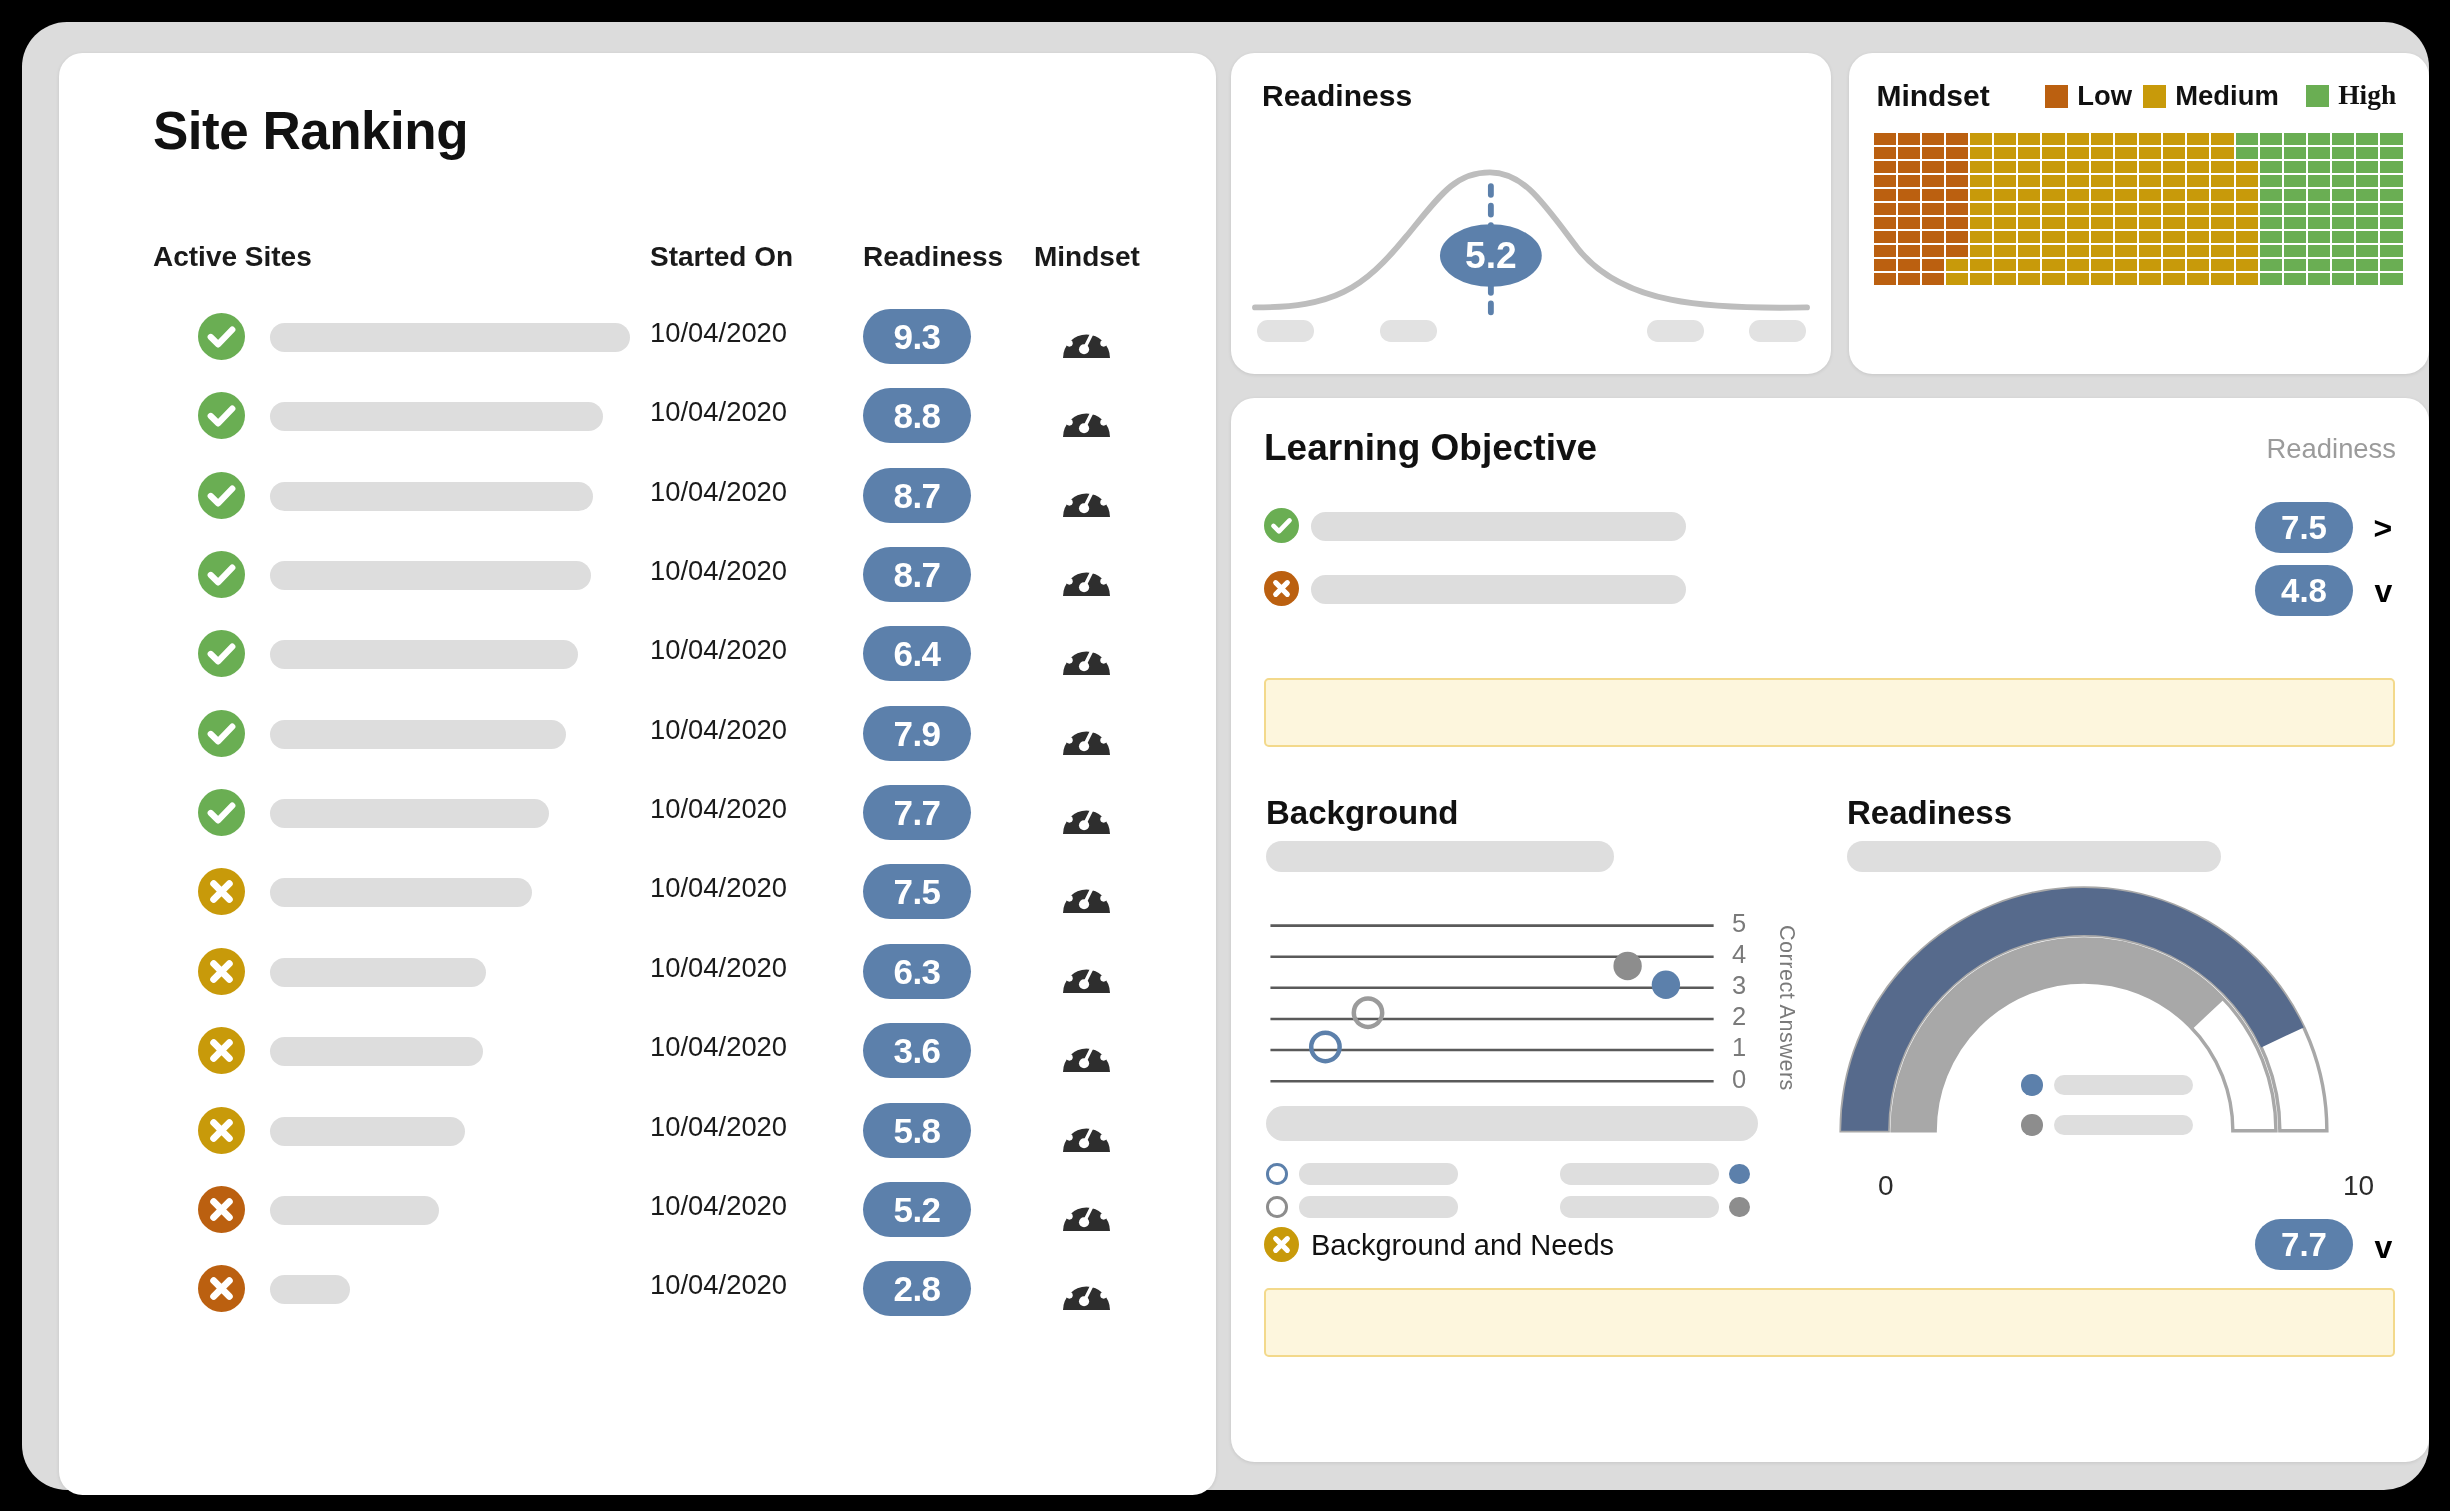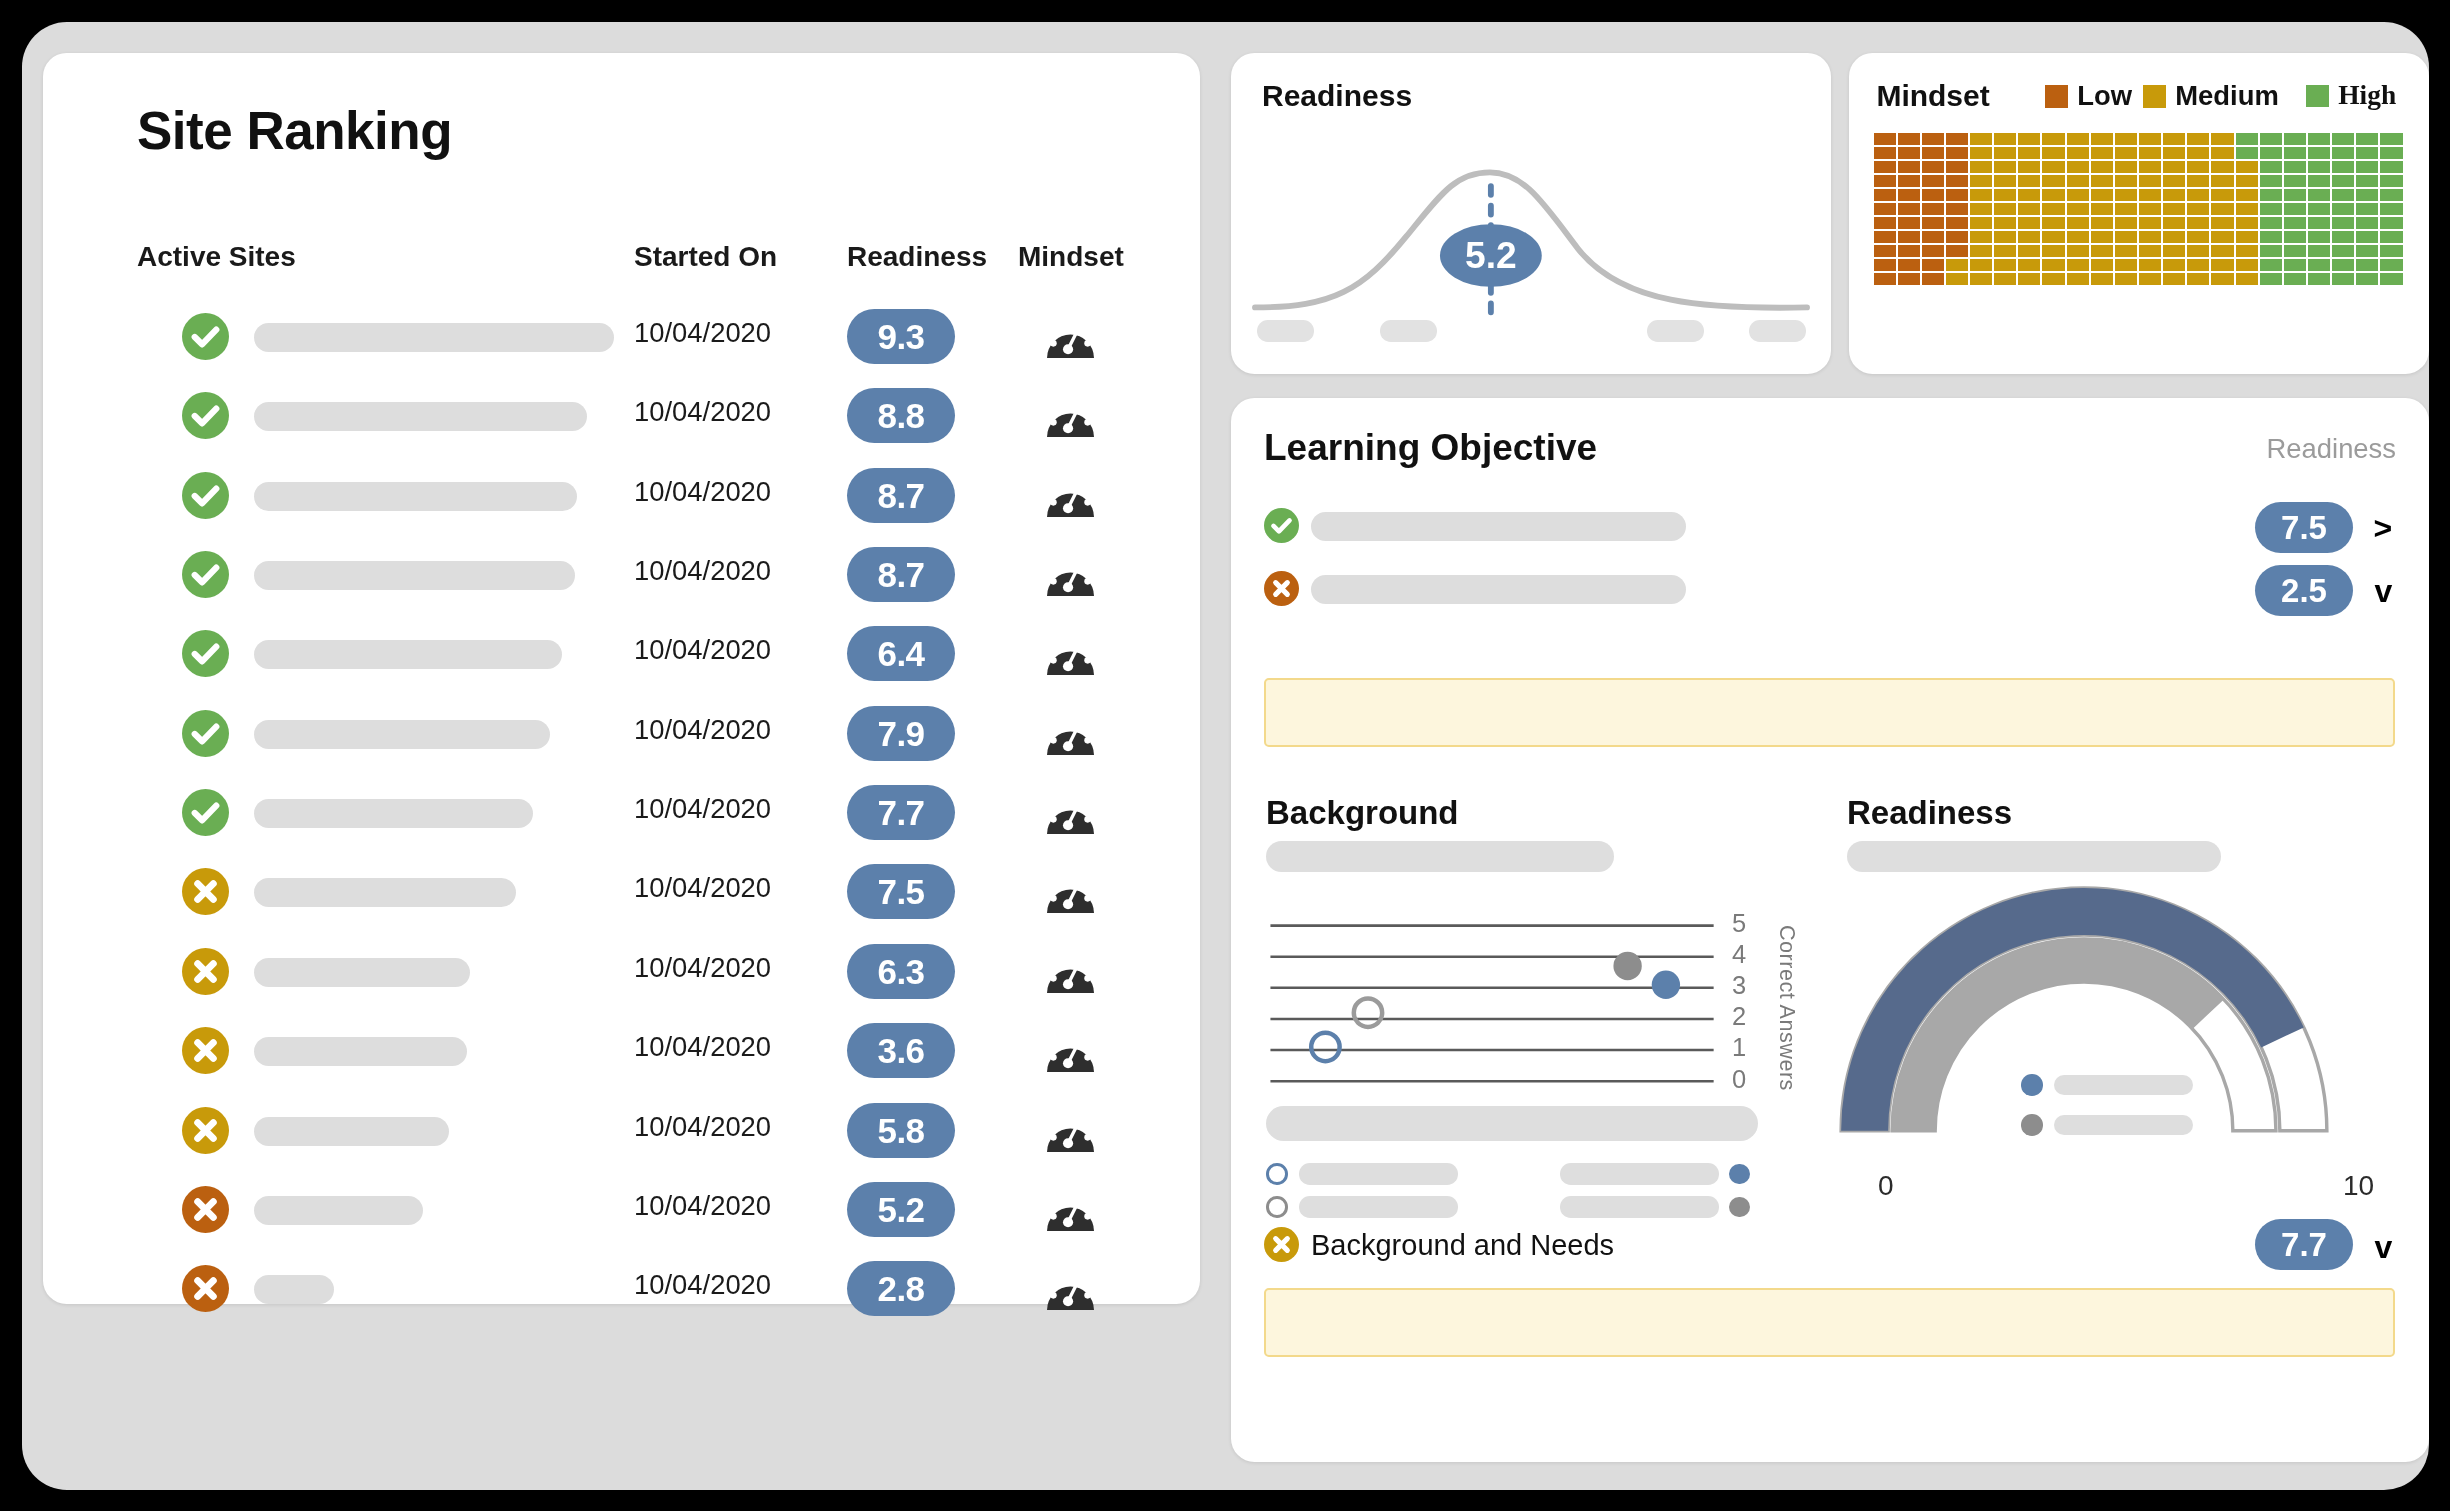--- a/index.html
+++ b/index.html
@@ -24,22 +24,22 @@
   }
 
   
   .card {
     position: absolute;
     background: #ffffff;
     border-radius: 23.5px;
     box-shadow: 0 1px 3.9px rgba(0,0,0,0.10);
   }
   #site-ranking-card {
-    left: 43px; top: 53px;
-    width: 1157px; height: 1251px;
+    left: 59px; top: 53px;
+    width: 1157px; height: 1442px;
   }
   #page-title {
     position: absolute; left: 94px; top: 47px;
     font-size: 53px; font-weight: 700; color: #111;
     letter-spacing: -0.5px;
   }
   .col-head {
     position: absolute; top: 188px;
     font-size: 28px; font-weight: 700; color: #1a1a1a;
   }
@@ -820,21 +820,21 @@
           <span class="lo-chev">&gt;</span>
         </div>
         <div class="lo-row" style="top: 173px;">
           <span class="lo-ico">
             <svg viewBox="0 0 48 48">
               <circle cx="24" cy="24" r="24" fill="#bb6010"></circle>
               <path d="M16 16 L32 32 M32 16 L16 32" fill="none" stroke="#fff" stroke-width="7" stroke-linecap="round"></path>
             </svg>
           </span>
           <span class="lo-bar"></span>
-          <span class="lo-pill">2.5</span>
+          <span class="lo-pill">4.8</span>
           <span class="lo-chev">v</span>
         </div>
       </div>
 
     <div class="note-box" id="lo-note"></div>
 
     
     <div class="card-title" id="improvement-title">Background</div>
     <div id="improvement-sub"></div>
 

